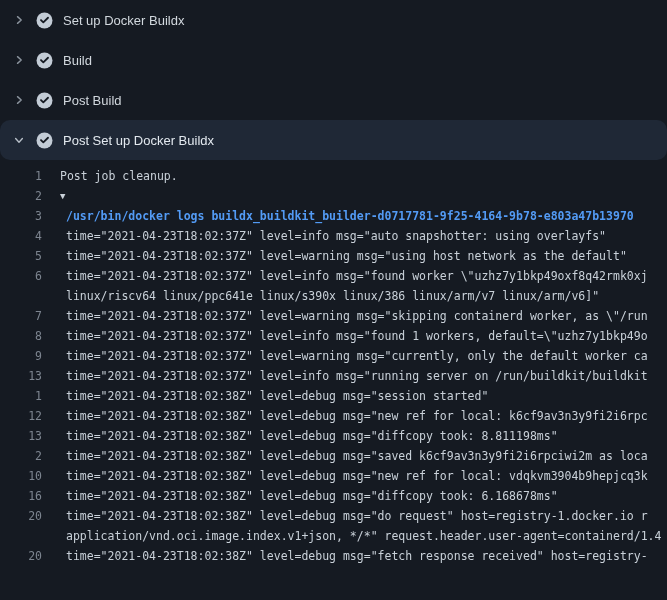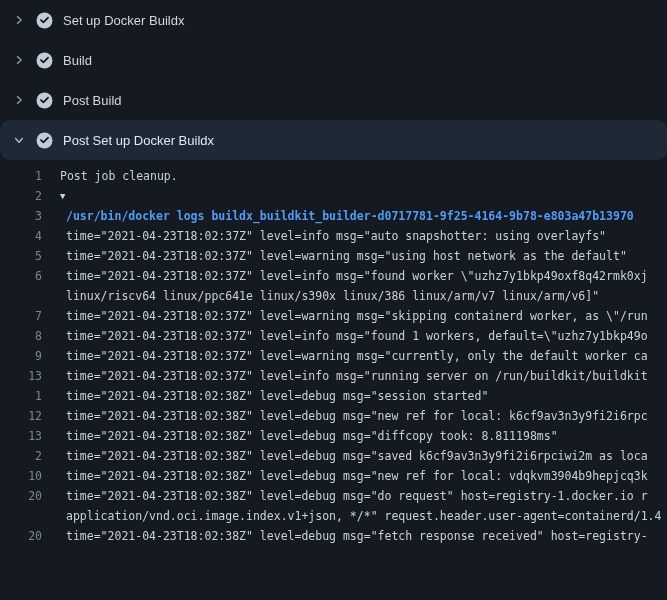--- a/index.html
+++ b/index.html
@@ -163,17 +163,18 @@
       <div class="log-row in-group"><span class="log-num"></span><span class="log-text">linux/riscv64 linux/ppc641e linux/s390x linux/386 linux/arm/v7 linux/arm/v6]"</span></div>
       <div class="log-row in-group"><span class="log-num">7</span><span class="log-text">time="2021-04-23T18:02:37Z" level=warning msg="skipping containerd worker, as \"/run</span></div>
       <div class="log-row in-group"><span class="log-num">8</span><span class="log-text">time="2021-04-23T18:02:37Z" level=info msg="found 1 workers, default=\"uzhz7y1bkp49o</span></div>
       <div class="log-row in-group"><span class="log-num">9</span><span class="log-text">time="2021-04-23T18:02:37Z" level=warning msg="currently, only the default worker ca</span></div>
       <div class="log-row in-group"><span class="log-num">13</span><span class="log-text">time="2021-04-23T18:02:37Z" level=info msg="running server on /run/buildkit/buildkit</span></div>
       <div class="log-row in-group"><span class="log-num">1</span><span class="log-text">time="2021-04-23T18:02:38Z" level=debug msg="session started"</span></div>
       <div class="log-row in-group"><span class="log-num">12</span><span class="log-text">time="2021-04-23T18:02:38Z" level=debug msg="new ref for local: k6cf9av3n3y9fi2i6rpc</span></div>
       <div class="log-row in-group"><span class="log-num">13</span><span class="log-text">time="2021-04-23T18:02:38Z" level=debug msg="diffcopy took: 8.811198ms"</span></div>
       <div class="log-row in-group"><span class="log-num">2</span><span class="log-text">time="2021-04-23T18:02:38Z" level=debug msg="saved k6cf9av3n3y9fi2i6rpciwi2m as loca</span></div>
       <div class="log-row in-group"><span class="log-num">10</span><span class="log-text">time="2021-04-23T18:02:38Z" level=debug msg="new ref for local: vdqkvm3904b9hepjcq3k</span></div>
+      <div class="log-row in-group"><span class="log-num">16</span><span class="log-text">time="2021-04-23T18:02:38Z" level=debug msg="diffcopy took: 6.168678ms"</span></div>
       <div class="log-row in-group"><span class="log-num">20</span><span class="log-text">time="2021-04-23T18:02:38Z" level=debug msg="do request" host=registry-1.docker.io r</span></div>
       <div class="log-row in-group"><span class="log-num"></span><span class="log-text">application/vnd.oci.image.index.v1+json, */*" request.header.user-agent=containerd/1.4</span></div>
       <div class="log-row in-group"><span class="log-num">20</span><span class="log-text">time="2021-04-23T18:02:38Z" level=debug msg="fetch response received" host=registry-</span></div>
     </div>
 </div>
 
 </body></html>

